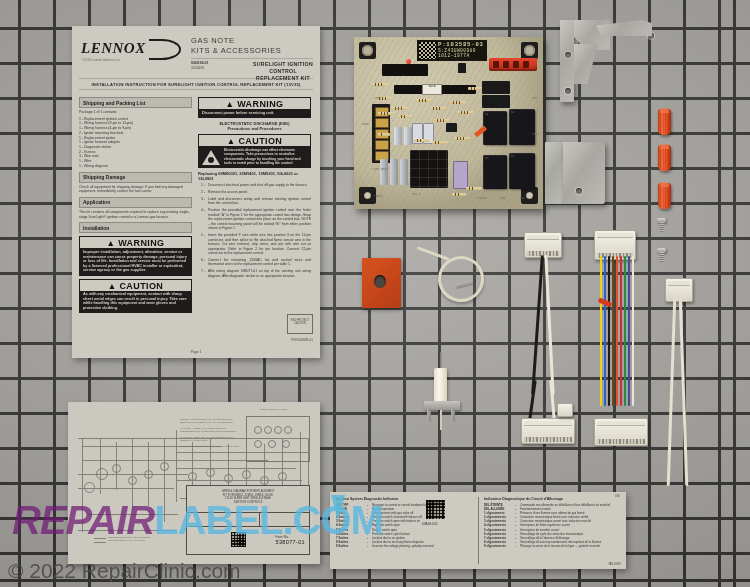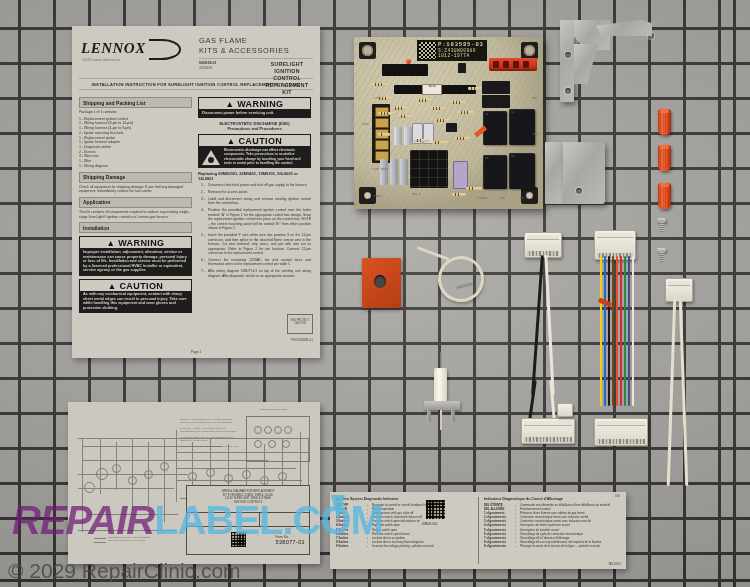--- a/index.html
+++ b/index.html
@@ -36,21 +36,21 @@
     position:absolute;
     background:#cfccc3;
     box-shadow: 2px 3px 6px rgba(0,0,0,.35);
     color:#2b2a28;
     overflow:hidden;
   }
 
   
   #instr{ left:72px; top:26px; width:248px; height:332px; background:#cdcac1; }
   #instr .ibody{ position:absolute; inset:0; padding:6px 7px; box-sizing:border-box; }
-  .hdrow{ display:flex; align-items:flex-start; gap:16px; height:42px; }
+  .hdrow{ display:flex; align-items:flex-start; gap:8px; height:42px; }
   .logo-wrap{ width:104px; padding-top:6px; }
   .lennox{
     position:relative; width:100px; height:20px;
   }
   .lennox .word{
     font-family:"Liberation Serif", serif;
     font-style:italic; font-weight:bold;
     font-size:15px; letter-spacing:.5px;
     color:#1d1c1a; line-height:20px; padding-left:2px;
   }
@@ -340,21 +340,21 @@
 
       <div class="hdrow">
         <div class="logo-wrap">
           <div class="lennox">
             <div class="word">LENNOX</div>
             <div class="swoosh"></div>
           </div>
           <div class="trademark">©2019 Lennox Industries Inc.</div>
         </div>
         <div class="hdtitle">
-          <div class="t1">GAS FLAME</div>
+          <div class="t1">GAS NOTE</div>
           <div class="t1">KITS &amp; ACCESSORIES</div>
           <div class="kitline">
             <div class="left">
               <div class="cd">506S38-01</div>
               <div class="dt">12/2019</div>
             </div>
             <div class="mid">
               <div>SURELIGHT IGNITION CONTROL</div>
               <div>REPLACEMENT KIT</div>
             </div>
@@ -931,15 +931,15 @@
         </div>
     </div>
     <div class="topright">1/60</div>
     <div class="botright">TAB  40376</div>
   </div>
   <div class="bluearrow"></div>
 
   <div id="wm">
     <span class="a">REPAIR</span><span class="b">LABEL.COM</span>
   </div>
-  <div id="wm2">© 2029 RepairClinic.com</div>
+  <div id="wm2">© 2022 RepairClinic.com</div>
 
 </div>
 
 </body></html>

